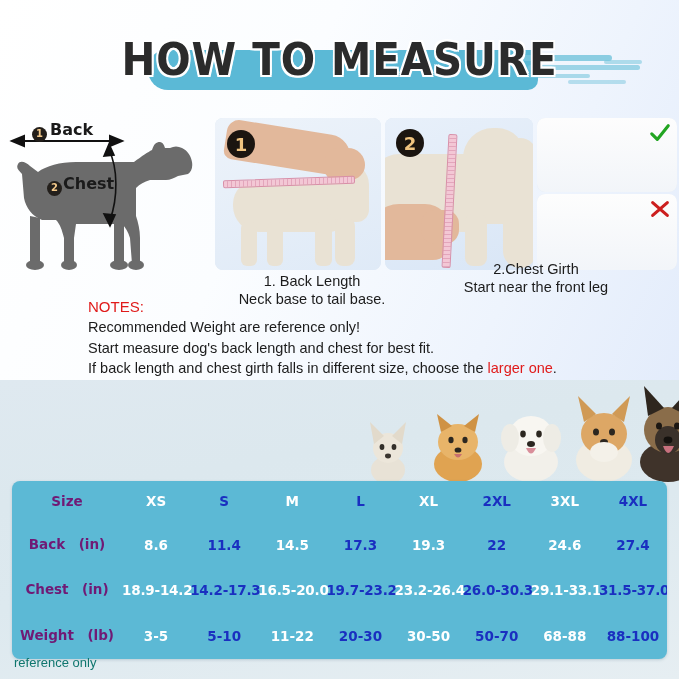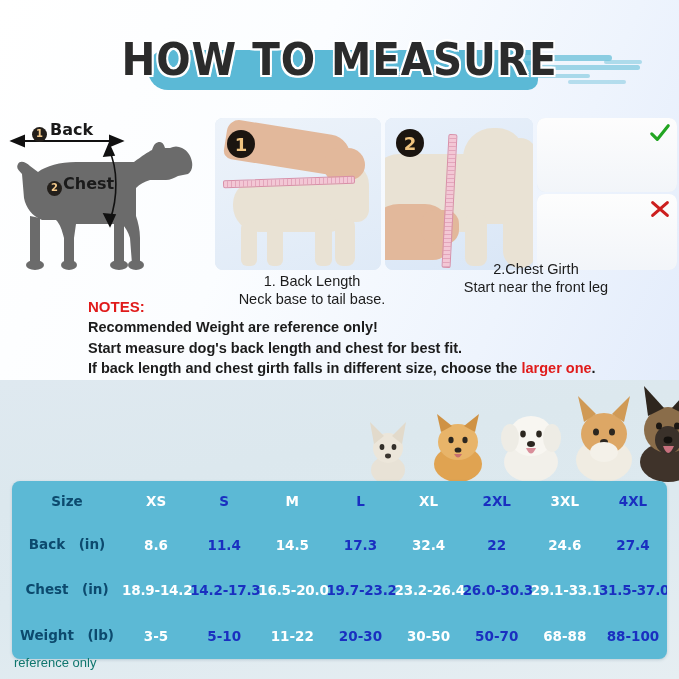--- a/index.html
+++ b/index.html
@@ -194,21 +194,20 @@
 
   
   .notes {
     position: absolute;
     left: 88px; top: 296px;
     width: 560px;
     font-family: "Liberation Sans", sans-serif;
     font-size: 14.5px;
     color: #1c1c1c;
     line-height: 1.42;
-    font-weight: bold;
   }
   .notes-title { color: #e01b1b; font-size: 15px; }
   .hl-red { color: #e01b1b; }
 
   
   .bottom-section {
     position: absolute;
     left: 0; top: 380px;
     width: 679px; height: 299px;
     background: linear-gradient(170deg, #dfe9f0 0%, #dce8ee 30%, #dde9ef 55%, #e6eef2 100%);
@@ -243,21 +242,21 @@
   table.grid td {
     text-align: center;
     font-family: "DejaVu Sans", sans-serif;
     font-weight: bold;
     font-size: 13.5px;
     padding: 0;
     white-space: nowrap;
   }
   td.rowhead {
     font-size: 14px;
-    color: #0c4a6e;
+    color: #701a75;
     width: 110px;
   }
   td.c-white { color: #ffffff; }
   td.c-blue  { color: #1a2fc0; }
   td.chestcell { font-size: 12.5px; letter-spacing: -0.2px; }
   .reference-only {
     position: absolute;
     left: 14px; top: 655px;
     font-family: "Liberation Sans", sans-serif;
     font-size: 13px;
@@ -499,21 +498,21 @@
           <td class="c-blue">2XL</td>
           <td class="c-white">3XL</td>
           <td class="c-blue">4XL</td>
         </tr>
         <tr>
           <td class="rowhead">Back　(in)</td>
           <td class="c-white">8.6</td>
           <td class="c-blue">11.4</td>
           <td class="c-white">14.5</td>
           <td class="c-blue">17.3</td>
-          <td class="c-white">32.4</td>
+          <td class="c-white">19.3</td>
           <td class="c-blue">22</td>
           <td class="c-white">24.6</td>
           <td class="c-blue">27.4</td>
         </tr>
         <tr>
           <td class="rowhead">Chest　(in)</td>
           <td class="c-white chestcell">18.9-14.2</td>
           <td class="c-blue chestcell">14.2-17.3</td>
           <td class="c-white chestcell">16.5-20.0</td>
           <td class="c-blue chestcell">19.7-23.2</td>

